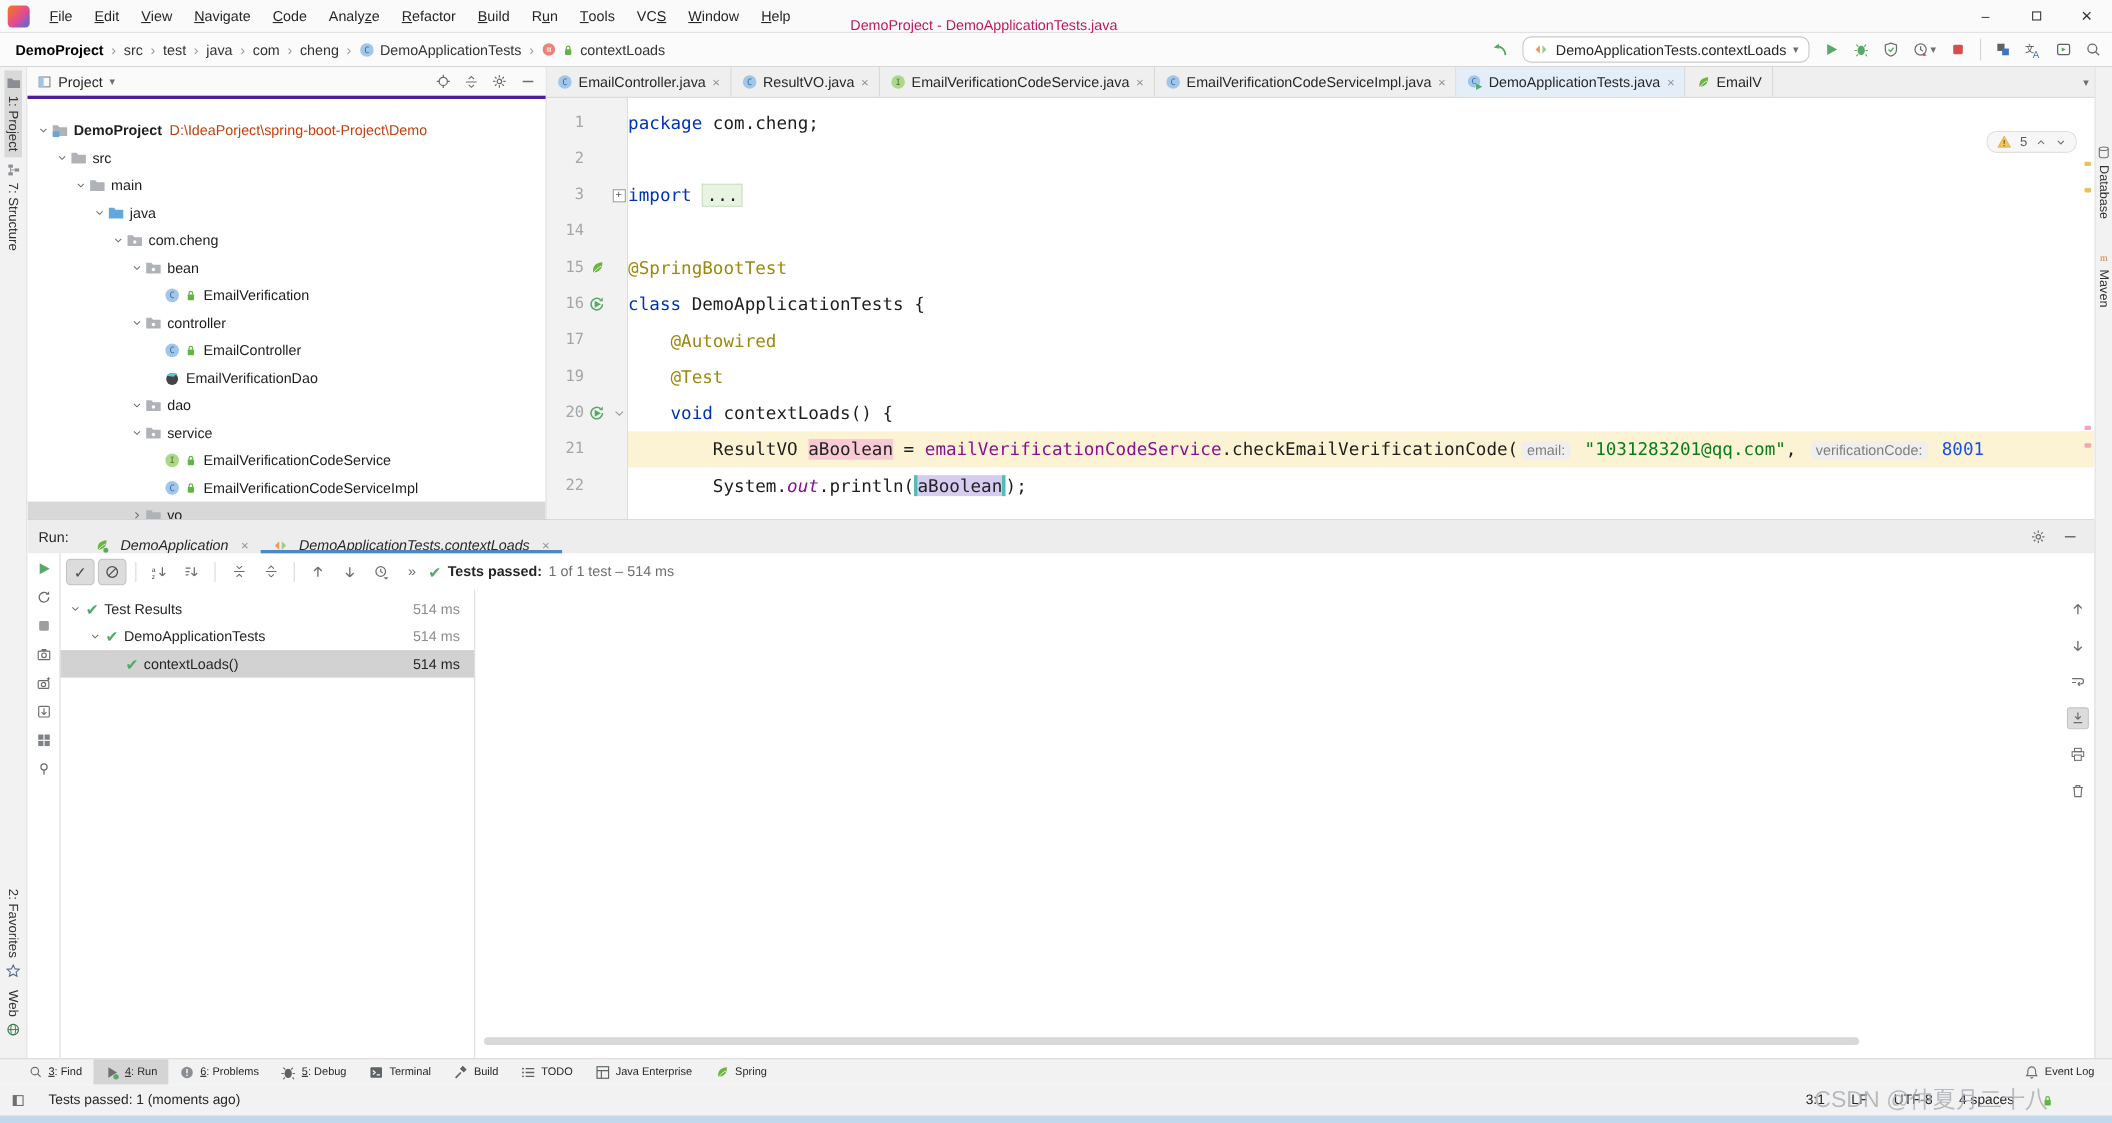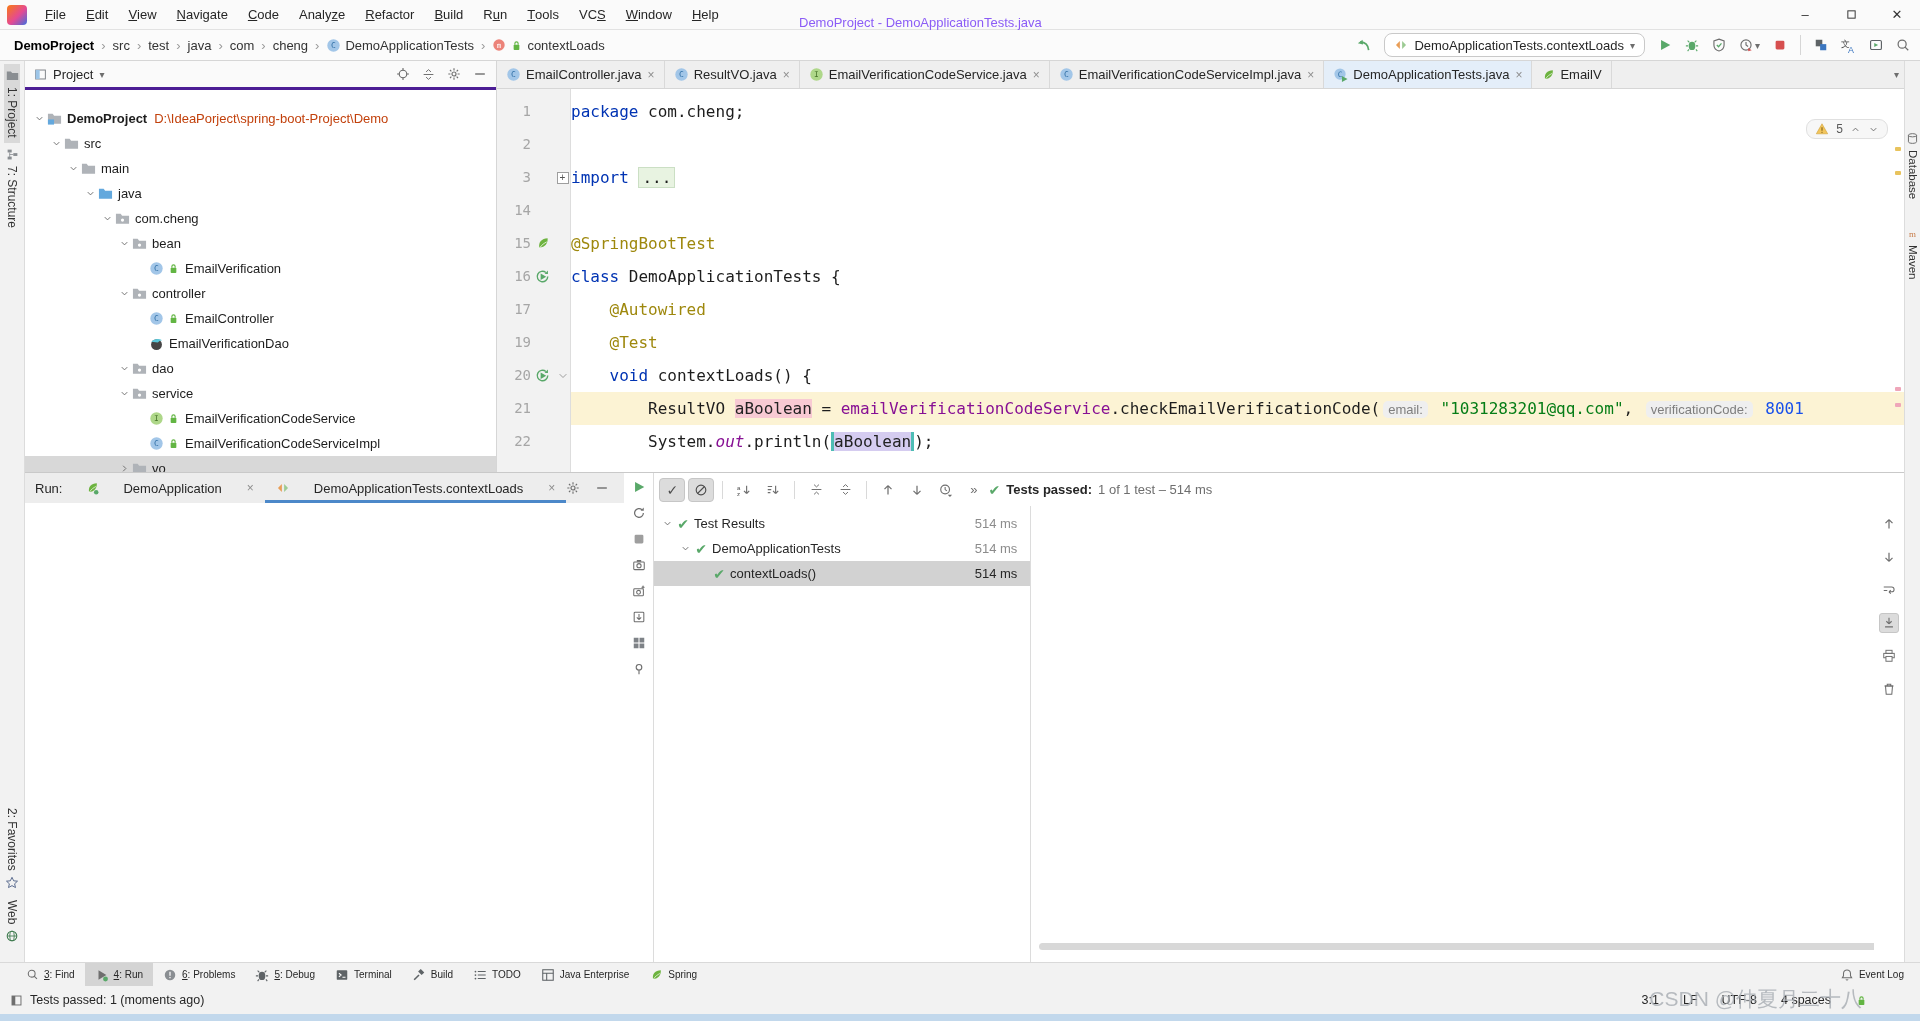--- a/index.html
+++ b/index.html
@@ -8,21 +8,21 @@
   .app { display:flex; flex-direction:column; height:100%; position:relative; }
   svg { display:block; }
   u { text-decoration:underline; }
 
   
   .titlebar { height:30px; background:#FAFAFA; border-bottom:1px solid #E2E2E2; display:flex; align-items:center; position:relative; flex:none; }
   .logo { width:20px; height:20px; border-radius:4px; margin:0 8px 0 7px;
           background:linear-gradient(135deg,#F97A12,#E44A93 55%,#3E6FE1); flex:none; }
   .menu-bar { display:flex; height:100%; }
   .menu-item { display:flex; align-items:center; padding:0 10px; color:#262626; }
-  .win-title { position:absolute; left:799px; color:#8b5cf6;margin-top:16px; }
+  .win-title { position:absolute; left:773px; color:#be185d;margin-top:16px; }
   .win-controls { margin-left:auto; display:flex; height:100%; }
   .win-btn { width:46px; display:flex; align-items:center; justify-content:center; color:#333; font-size:13px; }
 
   
   .navbar { height:31px; background:#FBFBFB; border-bottom:1px solid #D6D6D6; display:flex; align-items:center; padding-left:14px; position:relative; flex:none; }
   .crumbs { display:flex; align-items:center; gap:7px; }
   .crumb { color:#333; display:flex; align-items:center; gap:4px; }
   .crumb.bold { font-weight:bold; color:#000; }
   .crumb-sep { color:#9A9A9A; }
   .nav-right { position:absolute; right:10px; top:0; height:100%; display:flex; align-items:center; gap:13px; }
@@ -85,24 +85,24 @@
   .fold{ background:#E8F3E1; border:1px solid #CBDfC4; padding:0 3px; color:#1D1D1D; }
   .hlpink { background:#F8CAD3; }
   .sel { background:#D5CCF0; border-left:3px solid #4EBDB5; border-right:3px solid #4EBDB5; }
   .inlay { font-family:"Liberation Sans",sans-serif; font-size:13px; color:#7E7E7E; background:#EFEFEF; border-radius:5px; padding:1px 5px; margin:0 3px; }
   .inspect { position:absolute; top:30px; right:16px; display:flex; align-items:center; gap:7px;
              background:#F7F7F7; border:1px solid #E0E0E0; border-radius:9px; padding:2px 8px;
              font-family:"Liberation Sans",sans-serif; font-size:12px; color:#595959; }
   .stripe-mark { position:absolute; right:3px; width:6px; height:4px; border-radius:1px; }
 
   
-  .run-panel { flex:1; min-height:0; display:flex; flex-direction:row; border-top:1px solid #C9C9C9; background:#fff; }
+  .run-panel { flex:1; min-height:0; display:flex; flex-direction:column; border-top:1px solid #C9C9C9; background:#fff; }
   .rp-header { height:30px; flex:none; background:#EDEDED; display:flex; align-items:stretch; }
   .rp-label { display:flex; align-items:center; padding:0 12px 0 10px; color:#262626; }
-  .rp-tab { display:flex; align-items:center; gap:24px; padding:0 11px; position:relative; color:#262626; }
+  .rp-tab { display:flex; align-items:flex-end; gap:10px; padding:0 11px; position:relative; color:#262626;font-style:italic; }
   .rp-tab.active::after { content:""; position:absolute; left:0; right:0; bottom:0; height:3px; background:#4C88C9; }
   .rp-right { margin-left:auto; display:flex; align-items:center; gap:15px; padding-right:15px; }
   .rp-body { flex:1; min-height:0; display:flex; }
   .rp-leftbar { width:30px; flex:none; border-right:1px solid #DCDCDC; display:flex; flex-direction:column; align-items:center; padding-top:7px; gap:12px; }
   .rp-main { flex:1; min-width:0; display:flex; flex-direction:column; }
   .rp-toolbar { height:33px; flex:none; display:flex; align-items:center; padding-left:5px; gap:3px; }
   .tbtn { width:26px; height:24px; display:flex; align-items:center; justify-content:center; border-radius:4px; color:#4D4D4D; font-size:14px; }
   .tbtn.pressed { background:#DCDCDC; border:1px solid #C6C6C6; }
   .tsep { width:1px; height:18px; background:#D9D9D9; margin:0 5px; }
   .more-chev { color:#6E6E6E; margin:0 8px; font-size:13px; }
@@ -123,21 +123,21 @@
   .console-bar { width:30px; flex:none; display:flex; flex-direction:column; align-items:center; padding-top:8px; gap:13px; }
   .cbtn { width:20px; height:20px; display:flex; align-items:center; justify-content:center; border-radius:3px; }
   .cbtn.pressed { background:#DCDCDC; border:1px solid #C6C6C6; }
 
   
   .tool-bottom { height:24px; flex:none; background:#F2F2F2; border-top:1px solid #D9D9D9; display:flex; align-items:center; padding-left:16px; font-size:10px; }
   .tb-item { display:flex; align-items:center; gap:5px; padding:0 10px; height:100%; color:#262626; }
   .tb-item.active { background:#D4D4D4; }
   .tb-right { margin-left:auto; display:flex; align-items:center; gap:5px; padding-right:16px; color:#262626; }
   .statusbar { height:28px; flex:none; background:#F2F2F2; display:flex; align-items:center; padding:0 10px; font-size:12.5px; color:#262626; }
-  .sb-left { display:flex; align-items:center; gap:7px; }
+  .sb-left { display:flex; align-items:center; gap:21px; }
   .sb-right { margin-left:auto; display:flex; align-items:center; gap:24px; padding-right:42px; }
   .bluestrip { height:7px; flex:none; background:#C2D8EC; }
   .watermark { position:absolute; right:58px; bottom:8px; font-size:21px; color:#A8ADB3; opacity:.8; pointer-events:none; z-index:9; }
 </style>
 </head>
 <body>
 
 <div class="app">
 
   <div class="titlebar">

